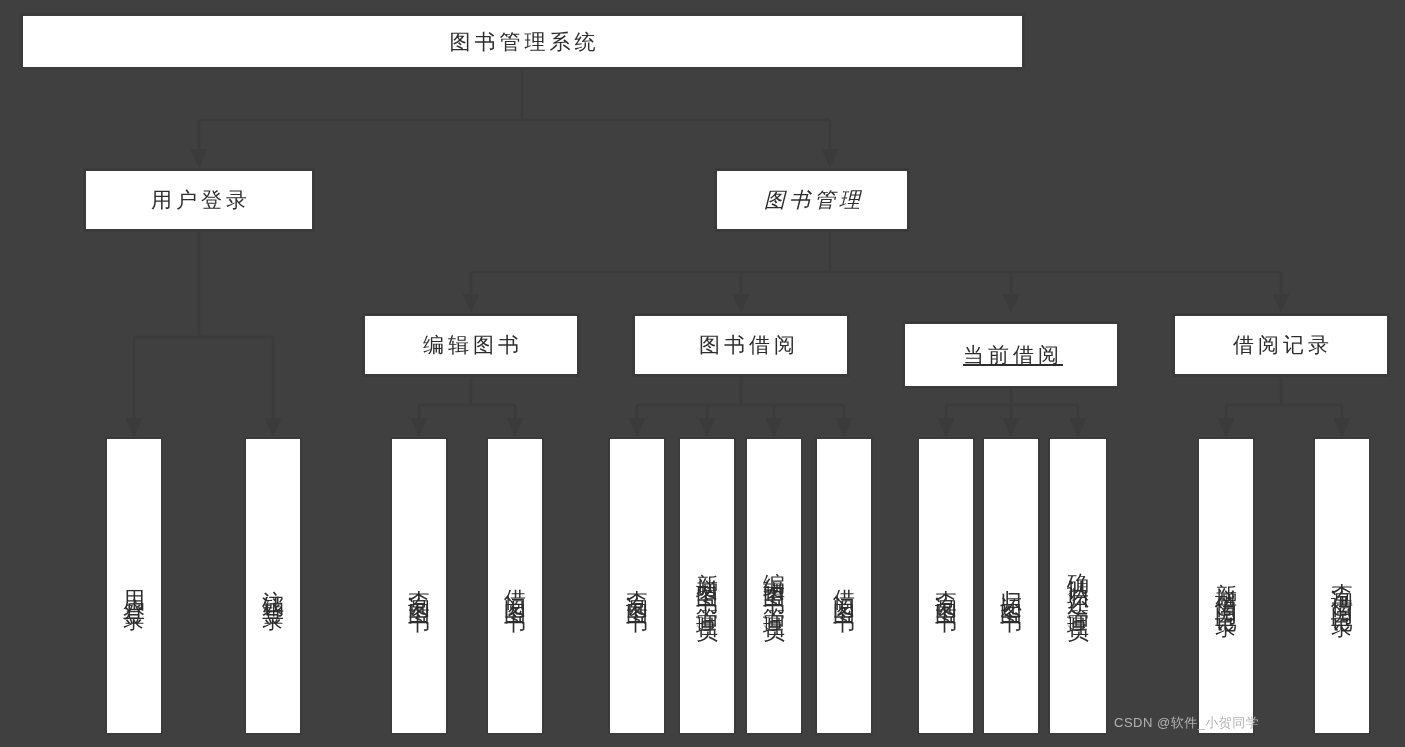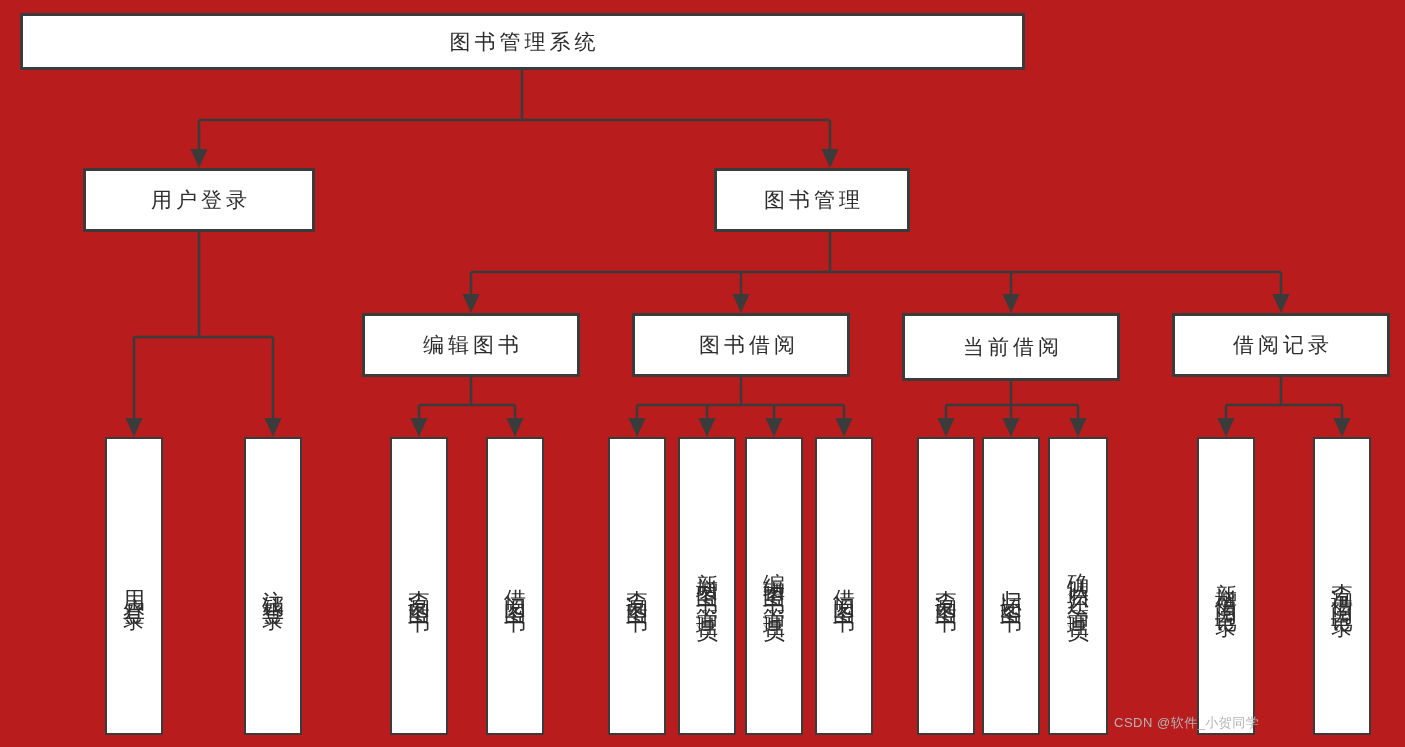--- a/index.html
+++ b/index.html
@@ -65,21 +65,21 @@
     font-size: 13px;
     letter-spacing: 0.5px;
     color: var(--wm);
     white-space: nowrap;
     z-index: 5;
   }
 </style>
 </head>
 <body>
 
-<div class="canvas" style="--line: #3b3b3b; --text: #2d2d2d; --wm: #b3b3b3; background: #b91c1c;">
+<div class="canvas" style="--line: #3b3b3b; --text: #2d2d2d; --wm: #b3b3b3; background: #404040;">
 
   <svg class="connectors" width="1405" height="747" viewBox="0 0 1405 747">
     <path fill="none" stroke="#3b3b3b" stroke-width="2.5" d="
       M522 70 V120
       M199 120 H830
       M199 120 V151
       M830 120 V151
       M199 232 V337
       M134 337 H273
       M134 337 V420
@@ -128,25 +128,25 @@
       <polygon points="1011,437 1002.5,418 1019.5,418"></polygon>
       <polygon points="1078,437 1069.5,418 1086.5,418"></polygon>
       <polygon points="1226,437 1217.5,418 1234.5,418"></polygon>
       <polygon points="1342,437 1333.5,418 1350.5,418"></polygon>
     </g>
   </svg>
 
   <div class="hbox" style="left:20px; top:13px; width:1005px; height:57px;">图书管理系统</div>
 
   <div class="hbox" style="left:83px; top:168px; width:232px; height:64px;">用户登录</div>
-  <div class="hbox" style="left:714px; top:168px; width:196px; height:64px;">图书管理</div>
+  <div class="hbox" style="left:714px; top:168px; width:196px; height:64px;font-style:italic;">图书管理</div>
 
   <div class="hbox" style="left:362px; top:313px; width:218px; height:64px;">编辑图书</div>
   <div class="hbox" style="left:632px; top:313px; width:218px; height:64px;padding-left:12px;">图书借阅</div>
-  <div class="hbox" style="left:902px; top:313px; width:218px; height:68px;">当前借阅</div>
+  <div class="hbox" style="left:902px; top:321px; width:218px; height:68px;text-decoration:underline;">当前借阅</div>
   <div class="hbox" style="left:1172px; top:313px; width:218px; height:64px;text-align:center;">借阅记录</div>
 
   <div class="vbox" style="left:105px;">
     <span>用户登录</span>
   </div>
   <div class="vbox" style="left:244px;">
     <span>注销登录</span>
   </div>
 
   <div class="vbox" style="left:390px;">

